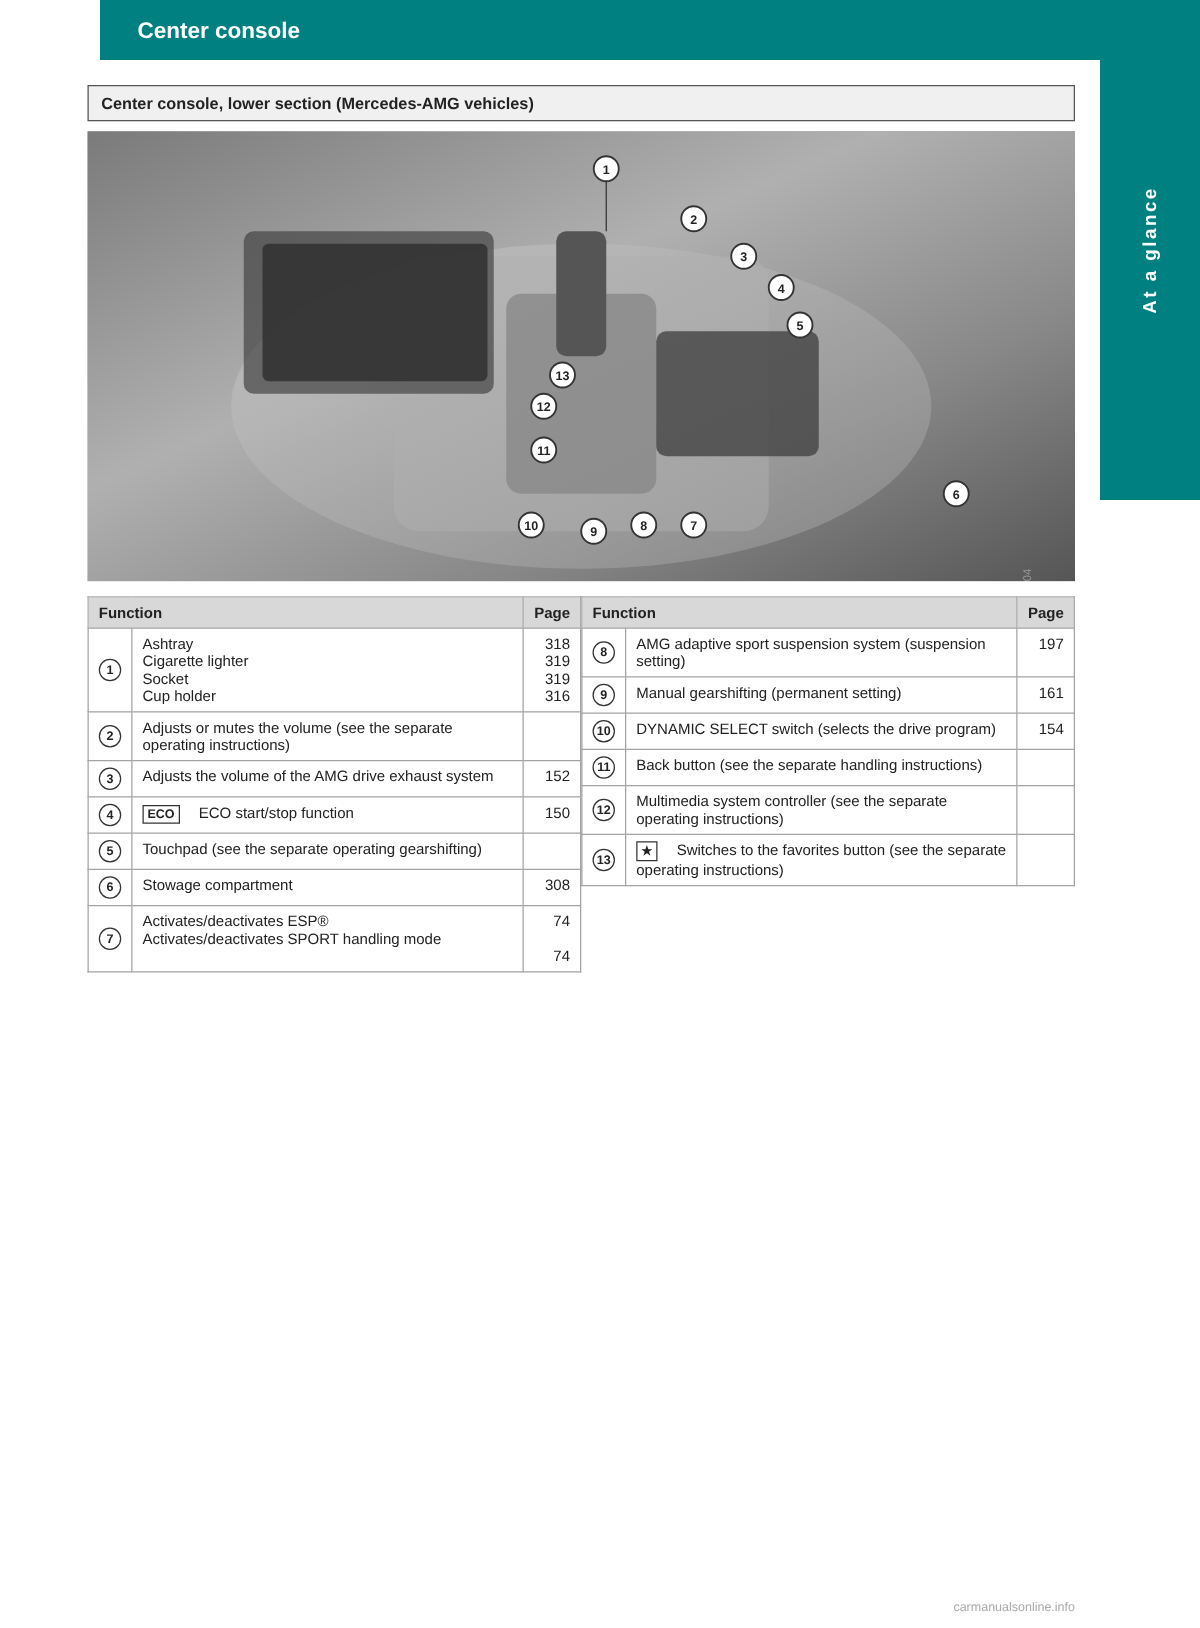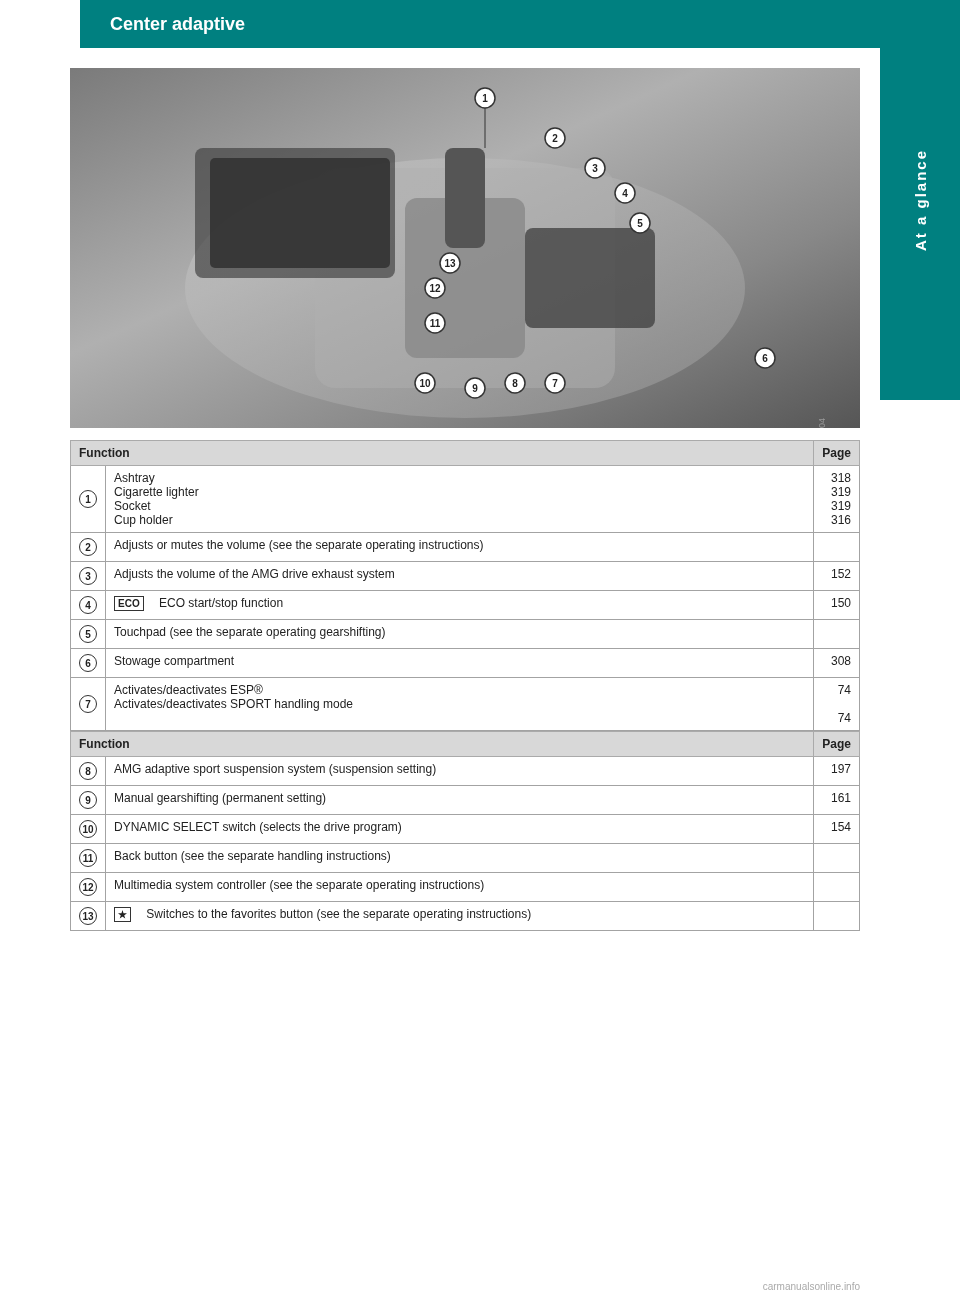--- a/index.html
+++ b/index.html
@@ -92,21 +92,20 @@
     .car-image-placeholder {
       width: 100%;
       height: 100%;
       background: linear-gradient(135deg, #8a8a8a 0%, #c0c0c0 30%, #9a9a9a 60%, #707070 100%);
       position: relative;
     }
 
     
     .tables-row {
       display: flex;
-      flex-direction: column;
     }
     .table-half {
       flex: 1;
     }
     table {
       width: 100%;
       border-collapse: collapse;
       font-size: 12px;
     }
     th {
@@ -161,30 +160,31 @@
       bottom: 10px;
       right: 100px;
       font-size: 10px;
       color: #aaa;
     }
   </style>
 </head>
 <body>
 
 <div class="header-bar">
-  <span class="header-title">Center adaptive</span>
+  <span class="header-title">Center console</span>
   <span class="header-page-num">41</span>
 </div>
 
 <div class="sidebar-tab">
   <span class="sidebar-tab-text">At a glance</span>
 </div>
 
 <div class="main-content">
 
+  <div class="section-title-box">Center console, lower section (Mercedes-AMG vehicles)</div>
 
   <div class="car-image-area">
     <div class="car-image-placeholder">
       
       <svg width="100%" height="100%" viewBox="0 0 800 360" preserveAspectRatio="xMidYMid slice">
 
         <defs>
           <linearGradient id="bg1" x1="0%" y1="0%" x2="100%" y2="100%">
             <stop offset="0%" style="stop-color:#7a7a7a"></stop>
             <stop offset="40%" style="stop-color:#b0b0b0"></stop>

